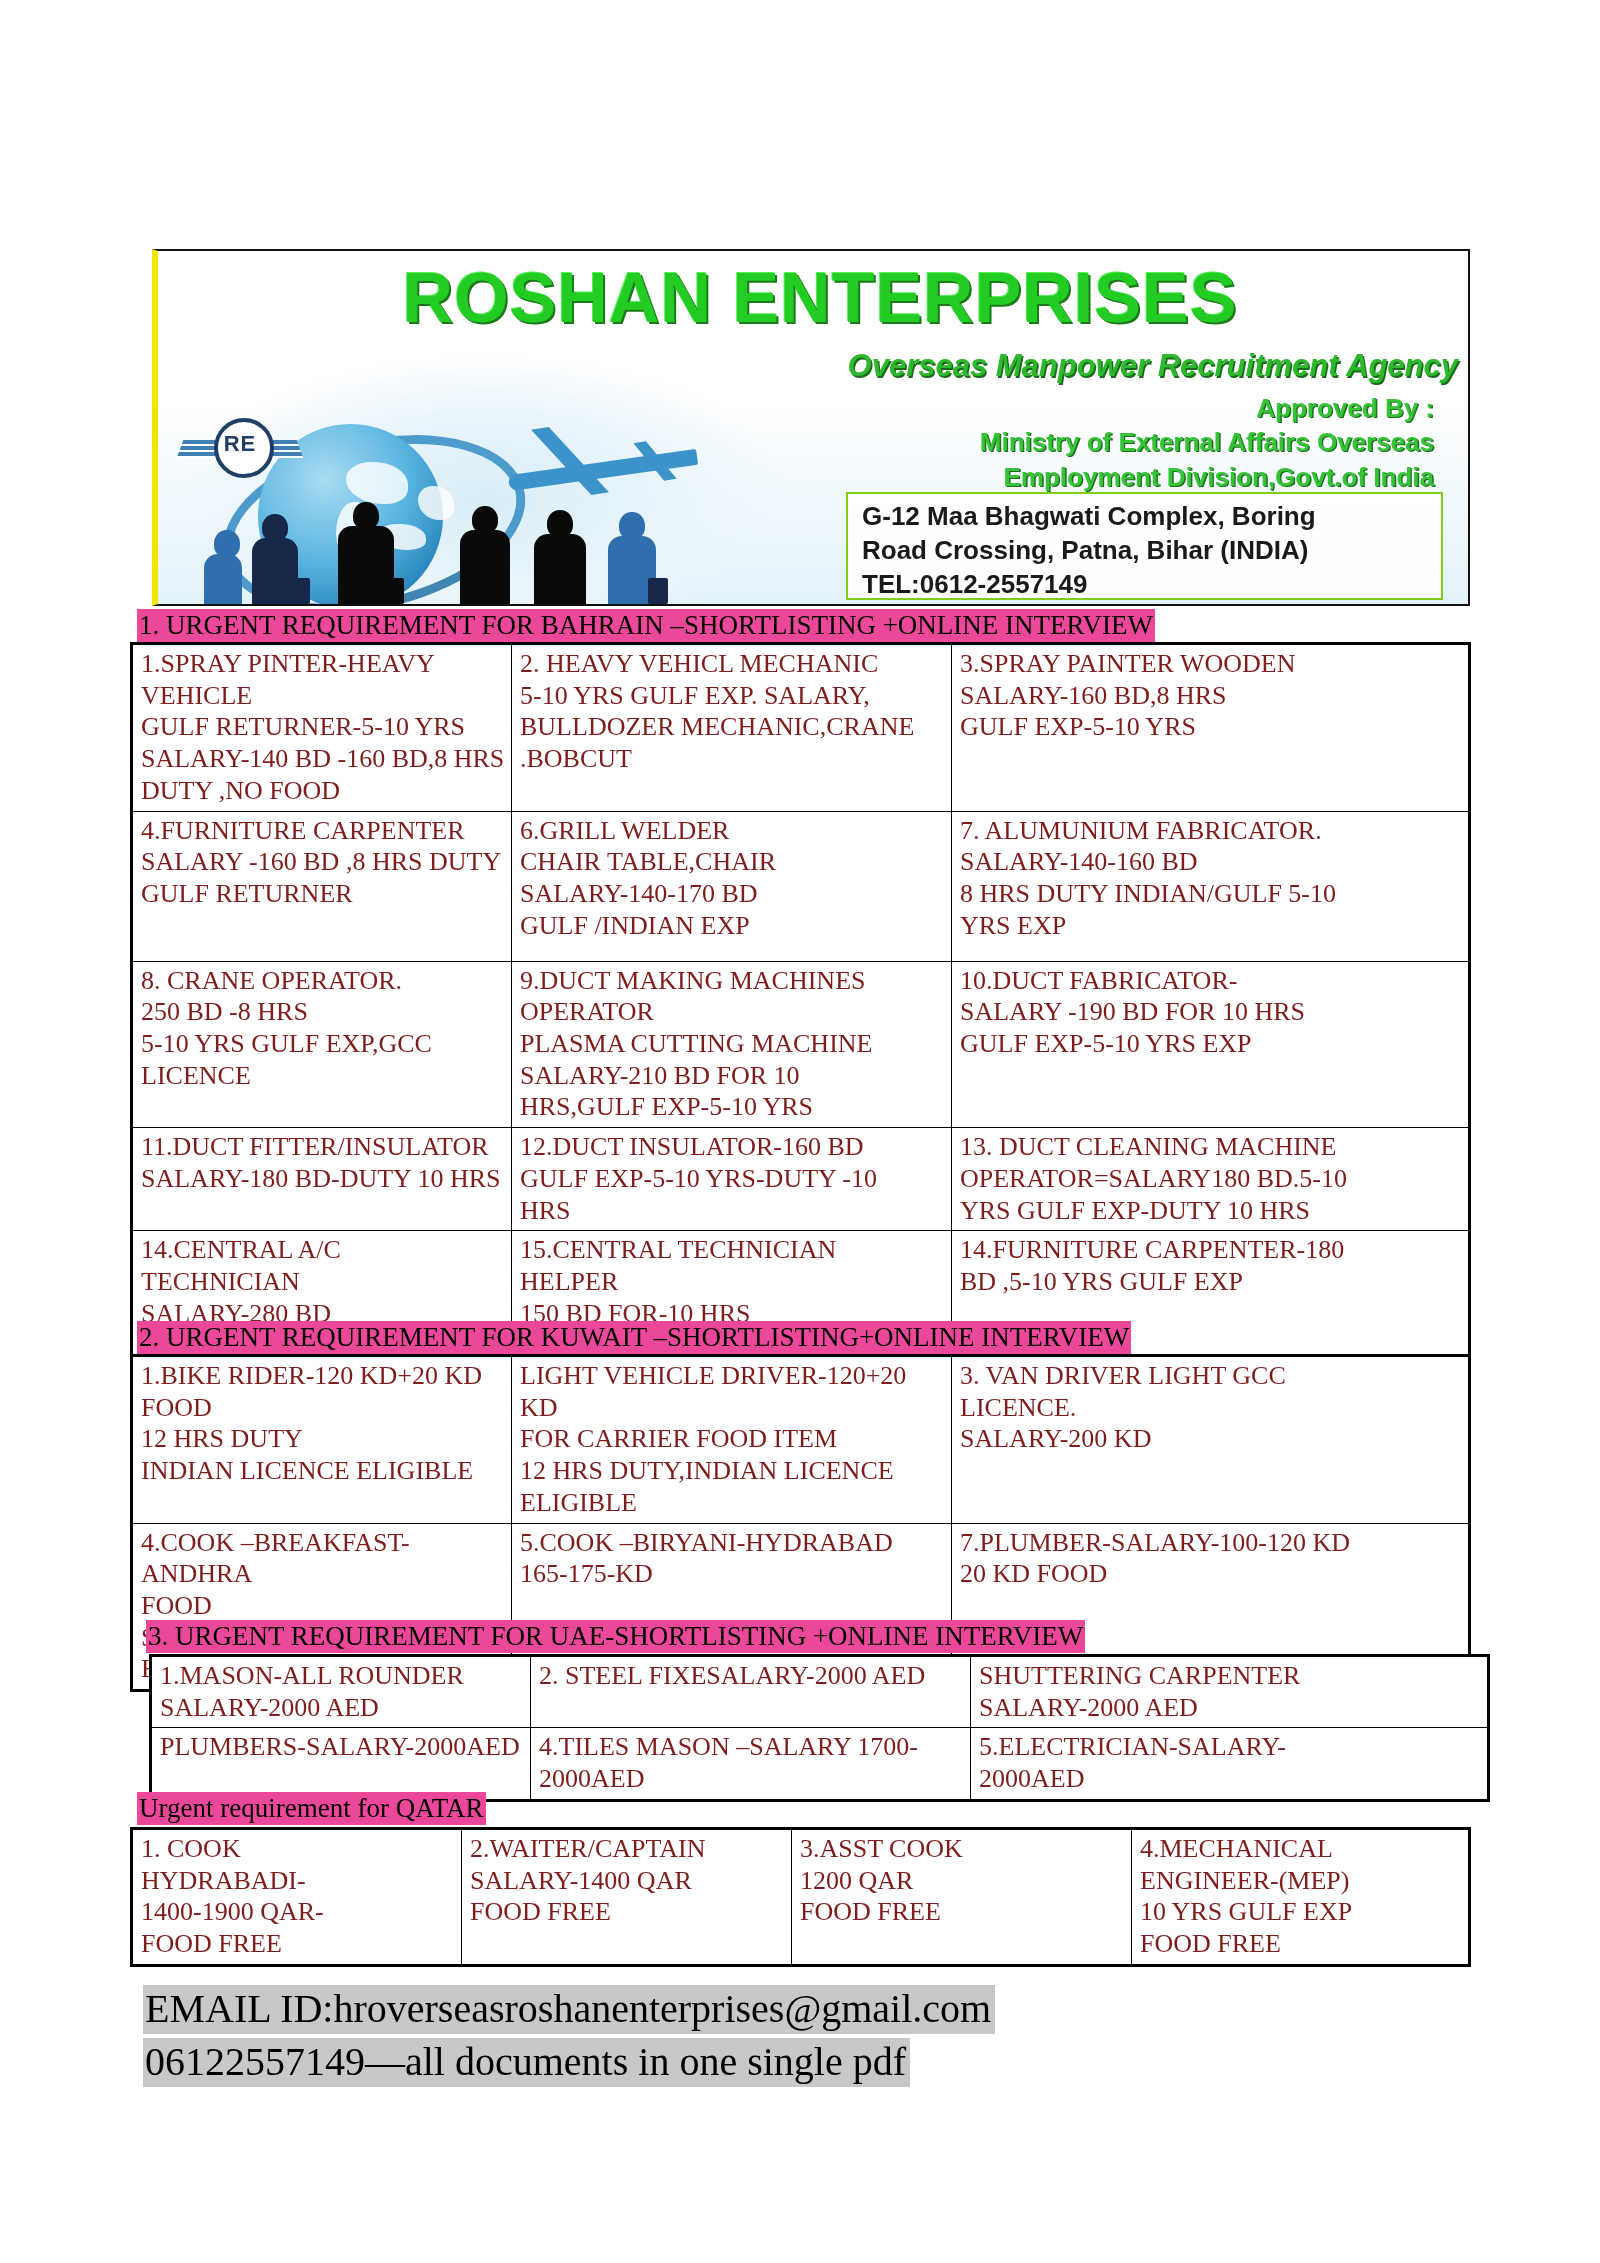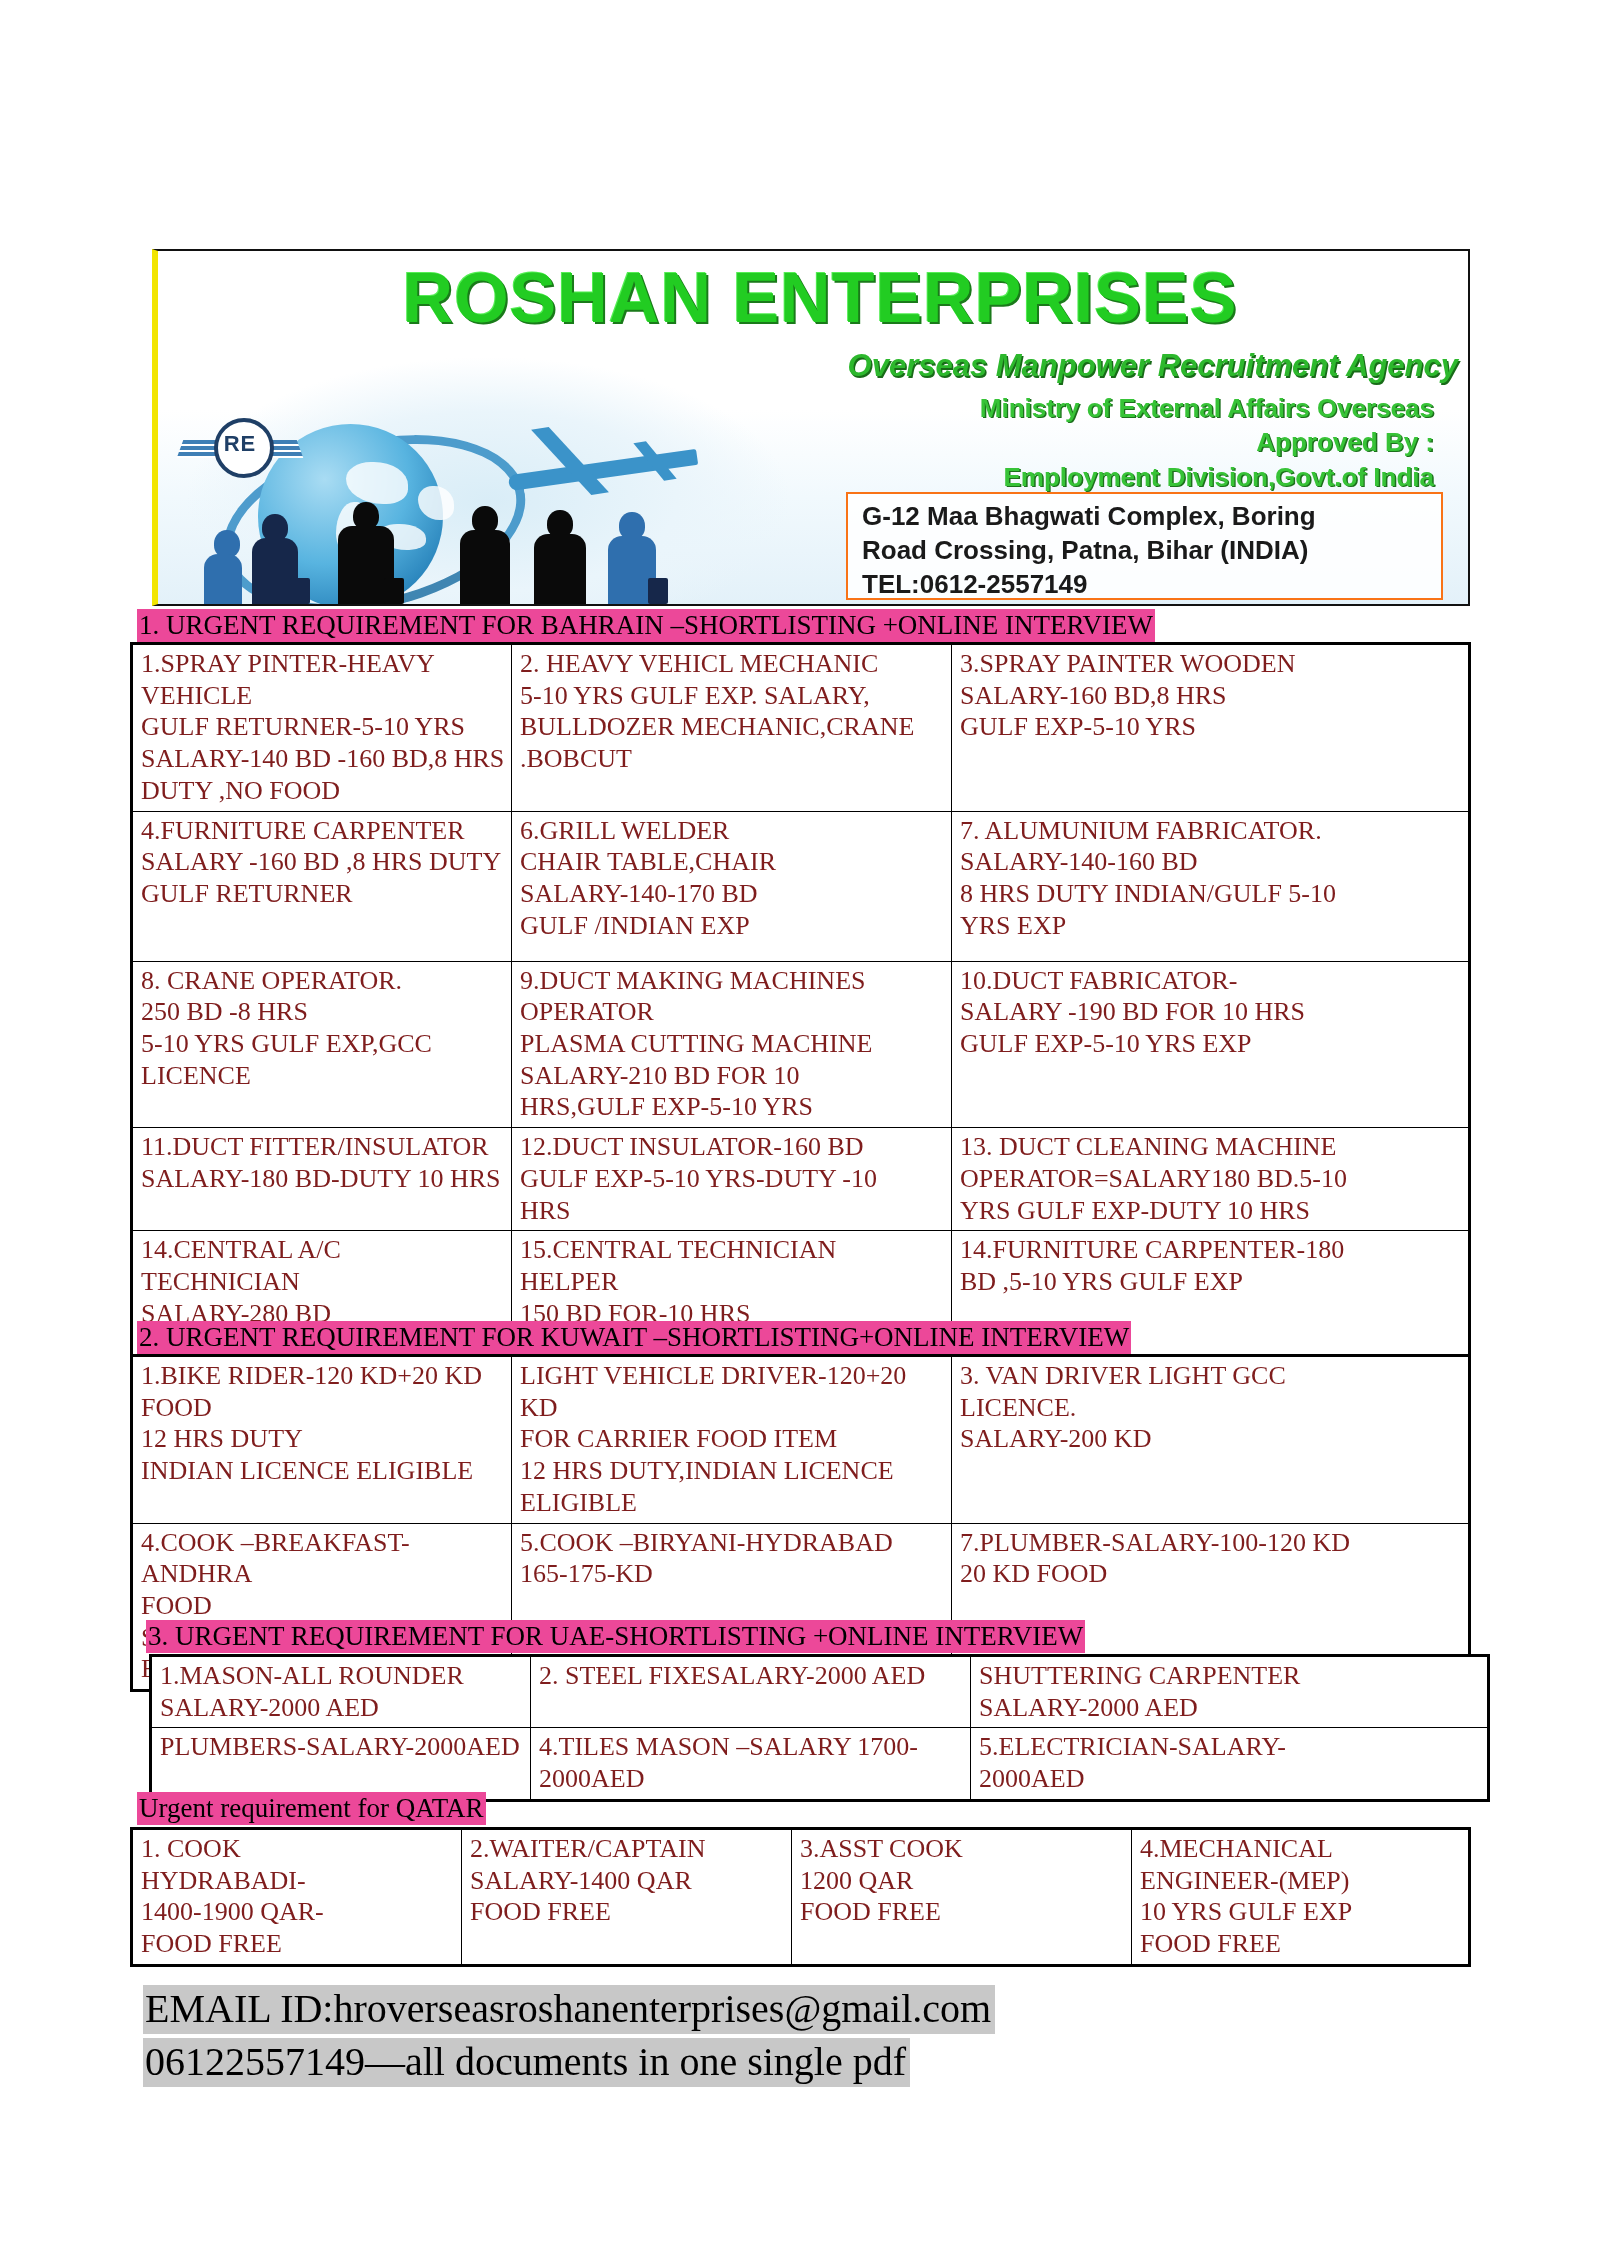--- a/index.html
+++ b/index.html
@@ -85,21 +85,21 @@
     line-height: 1.32;
     color: #37c337;
     text-shadow: 1.4px 1.4px 0 #1c6f1c;
   }
   .addr-box {
     position: absolute;
     left: 688px;
     top: 241px;
     width: 597px;
     height: 108px;
-    border: 2px solid #f97316;
+    border: 2px solid #84cc16;
     background: rgba(255,255,255,0.88);
     box-sizing: border-box;
     padding: 6px 0 0 14px;
     font-family: "Liberation Sans", "DejaVu Sans", sans-serif;
     font-weight: bold;
     font-size: 26px;
     line-height: 1.30;
     color: #1a1a1a;
   }
   
@@ -349,22 +349,22 @@
       <div class="wing left"></div>
       <div class="wing right"></div>
       <div class="ring"></div>
       <div class="re">RE</div>
     </div>
 
     <div class="banner-title">ROSHAN ENTERPRISES</div>
     <div class="banner-sub">Overseas Manpower Recruitment Agency</div>
 
     <div class="banner-approval">
+      <div>Approved By :</div>
       <div>Ministry of External Affairs Overseas</div>
-      <div>Approved By :</div>
       <div>Employment Division,Govt.of India</div>
     </div>
 
     <div class="addr-box">
       <div>G-12 Maa Bhagwati Complex, Boring</div>
       <div>Road Crossing, Patna, Bihar (INDIA)</div>
       <div>TEL:0612-2557149</div>
     </div>
   </div>
 

